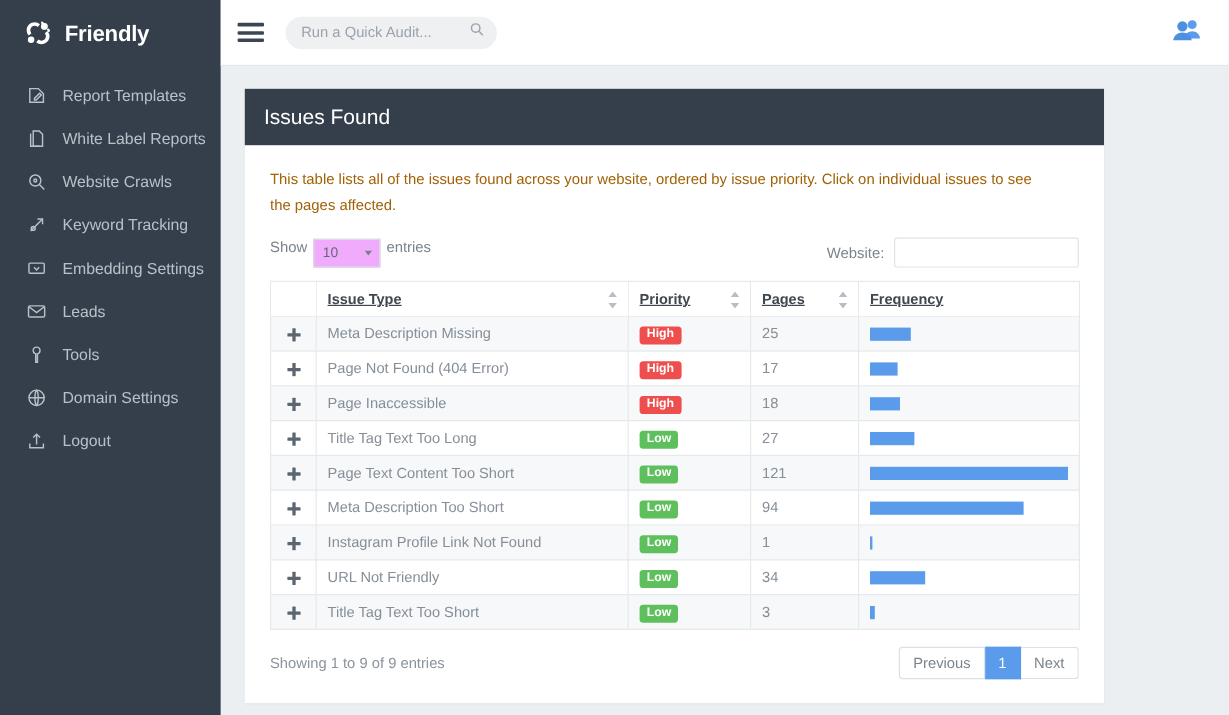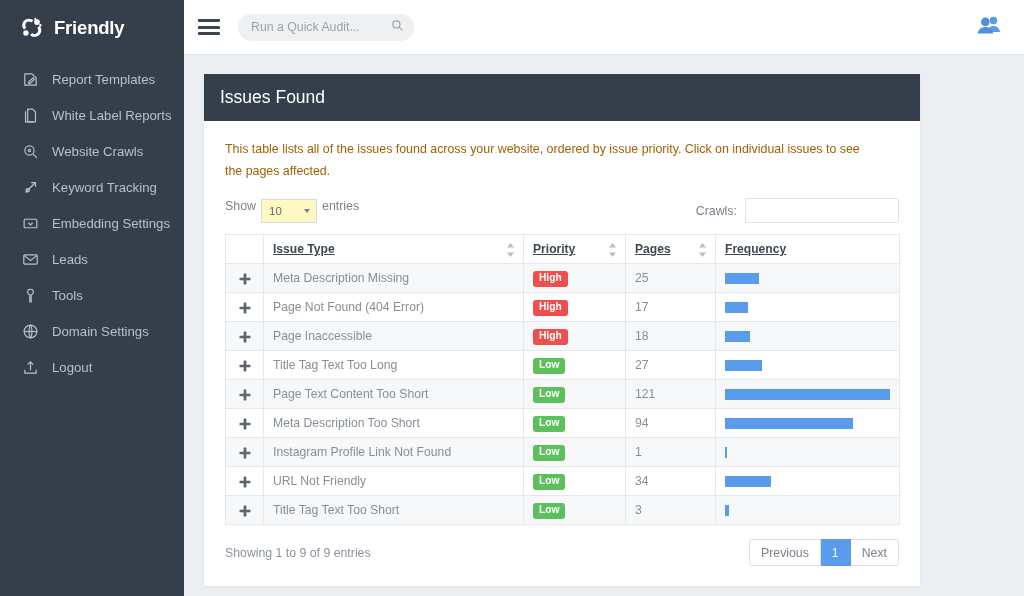--- a/index.html
+++ b/index.html
@@ -86,21 +86,21 @@
     margin: 0 0 16px 0; max-width: 652px;
   }
 
   .table-controls {
     display: flex; align-items: center; justify-content: space-between;
     margin-bottom: 11px;
   }
   .show-entries { display: flex; align-items: flex-start; gap: 5px; font-size: 12.4px; color: #7b848d; }
   .select-wrap {
     position: relative; width: 56px; height: 24px;
-    border: 1px solid #d9dde1; border-radius: 0; background: #fef9c3;
+    border: 1px solid #d9dde1; border-radius: 0; background: #f0abfc;
     display: flex; align-items: center; padding-left: 7px;
   }
   .select-wrap .sel-val { font-size: 11.5px; color: #636c75; }
   .caret {
     position: absolute; right: 6px; top: 50%; transform: translateY(-50%);
     width: 0; height: 0; border-left: 3.5px solid transparent;
     border-right: 3.5px solid transparent; border-top: 4.5px solid #777f88;
   }
   .search-wrap { display: flex; align-items: center; gap: 8px; font-size: 12.4px; color: #7b848d; }
   .search-box {
@@ -325,21 +325,21 @@
             <div class="show-entries">
               <span>Show</span>
               <div class="select-wrap">
                 <span class="sel-val">10</span>
                 <span class="caret"></span>
               </div>
               <span>entries</span>
             </div>
 
             <div class="search-wrap">
-              <span>Crawls:</span>
+              <span>Website:</span>
               <input class="search-box" type="text" placeholder="" style="">
             </div>
           </div>
 
           <table class="issues">
             <thead>
               <tr>
                 <th class="c-exp"></th>
                 <th class="c-type">
                   <span>Issue Type</span>

